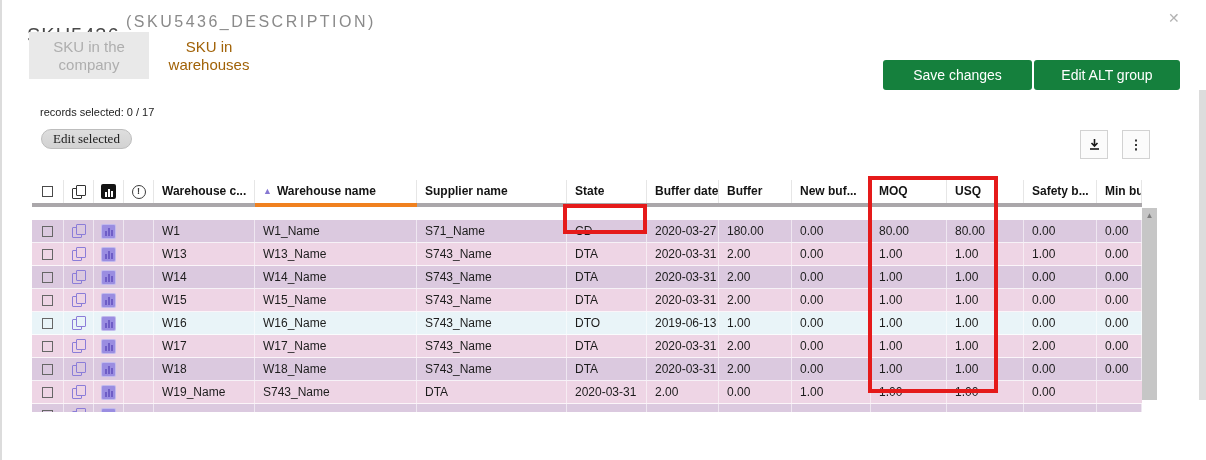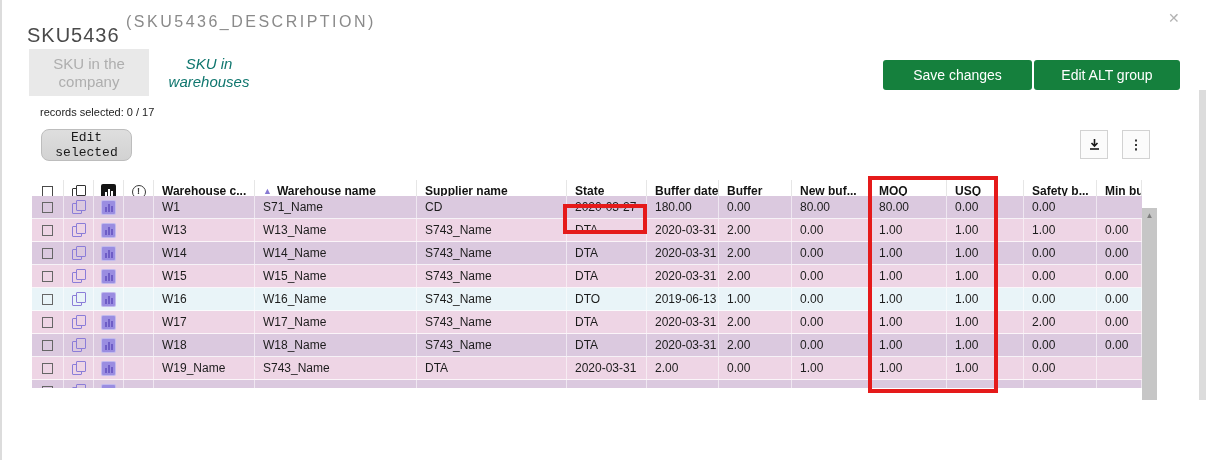--- a/index.html
+++ b/index.html
@@ -12,46 +12,46 @@
   .subtitle { position:absolute; left:124px; top:13px; font-size:16px; color:#8a8a8a; letter-spacing:2.5px; }
   .close-x { position:absolute; left:1166px; top:10px; font-size:14px; color:#b3b3b3; cursor:pointer; }
 
   
   .btn-orange { position:absolute; top:60px; height:30px; background:#15803d; color:#fff;
                 border:none; border-radius:3px; font-size:14px; font-family:inherit; cursor:pointer; }
   .btn-save { left:881px; width:149px; }
   .btn-alt  { left:1032px; width:146px; }
 
   
-  .tabs { position:absolute; left:8px; top:49px; display:flex;padding-left:19px; }
+  .tabs { position:absolute; left:8px; top:32px; display:flex;padding-left:19px; }
   .tab { width:120px; height:47px; display:flex; align-items:center; justify-content:center;
          text-align:center; font-size:15px; line-height:18px; padding:0 14px; cursor:pointer; }
   .tab.inactive { background:#e9e9e9; color:#aeaeae; }
-  .tab.active   { background:#fff; color:#0f766e;font-style:italic; }
+  .tab.active   { background:#fff; color:#a16207; }
 
   
   .records { position:absolute; left:38px; top:106px; font-size:11px; color:#222; }
-  .btn-edit-selected { position:absolute; left:39px; top:129px; width:91px; height:32px;
-         background:linear-gradient(#dedede,#d2d2d2); border:1px solid #bdbdbd; border-radius:8px;
-         font-size:13px; color:#1a1a1a; font-family:Liberation Mono, monospace; cursor:pointer; }
+  .btn-edit-selected { position:absolute; left:39px; top:129px; width:91px; height:20px;
+         background:linear-gradient(#dedede,#d2d2d2); border:1px solid #bdbdbd; border-radius:14px;
+         font-size:13px; color:#1a1a1a; font-family:Liberation Serif, serif; cursor:pointer; }
   .icon-btn { position:absolute; top:130px; width:28px; height:29px; background:#fbfbfb;
          border:1px solid #d2d2d2; display:flex; align-items:center; justify-content:center; cursor:pointer; }
   .icon-btn.dl { left:1078px; }
   .icon-btn.kebab { left:1120px; font-size:13px; font-weight:bold; color:#2a2a2a; letter-spacing:0; }
 
   
   .grid-row { display:grid; grid-template-columns:32px 30px 30px 30px 101px 162px 150px 80px 72px 73px 79px 76px 77px 73px 45px; }
   .thead { position:absolute; left:30px; top:180px; width:1110px; height:23px; background:#fff; }
   .th { font-size:12px; font-weight:bold; color:#141414; line-height:22px; padding-left:8px;
         white-space:nowrap; overflow:hidden; border-right:1px solid #e6e6e6; }
   .th.icon-c { display:flex; align-items:center; justify-content:center; padding-left:0; }
   .header-underline { position:absolute; left:30px; top:203px; width:1110px; height:4px; background:#aaa7aa; }
   .sort-underline { position:absolute; left:253px; top:203px; width:162px; height:4px; background:#f0811f; }
 
-  .tbody { position:absolute; left:30px; top:196px; width:1110px; height:192px; overflow:hidden; }
+  .tbody { position:absolute; left:30px; top:220px; width:1110px; height:192px; overflow:hidden; }
   .trow { height:23px; border-bottom:1px solid rgba(255,255,255,0.75); background:var(--rowbg); cursor:pointer; }
   .tone-purple { --rowbg:#dbc9df; }
   .tone-pink   { --rowbg:#eed5e5; }
   .tone-blue   { --rowbg:#e9f4f8; }
   .cell { border-right:1px solid rgba(255,255,255,0.55); height:22px; overflow:hidden; }
   .cell.txt { font-size:12px; color:#1c1c1c; line-height:22px; padding-left:8px; white-space:nowrap; }
   .cell.icon-c { display:flex; align-items:center; justify-content:center; }
 
   
   .cb { width:11px; height:11px; border:1.5px solid #666; background:transparent; cursor:pointer; }
@@ -166,20 +166,21 @@
         </div>
         <div class="cell icon-c">
           <div class="chart-ic purple">
             <i></i>
             <i></i>
             <i></i>
           </div>
         </div>
         <div class="cell"></div>
         <div class="cell txt">W1</div>
+        <div class="cell txt">W1_Name</div>
         <div class="cell txt">S71_Name</div>
         <div class="cell txt">CD</div>
         <div class="cell txt">2020-03-27</div>
         <div class="cell txt">180.00</div>
         <div class="cell txt">0.00</div>
         <div class="cell txt">80.00</div>
         <div class="cell txt">80.00</div>
         <div class="cell txt">0.00</div>
         <div class="cell txt">0.00</div>
       </div>

